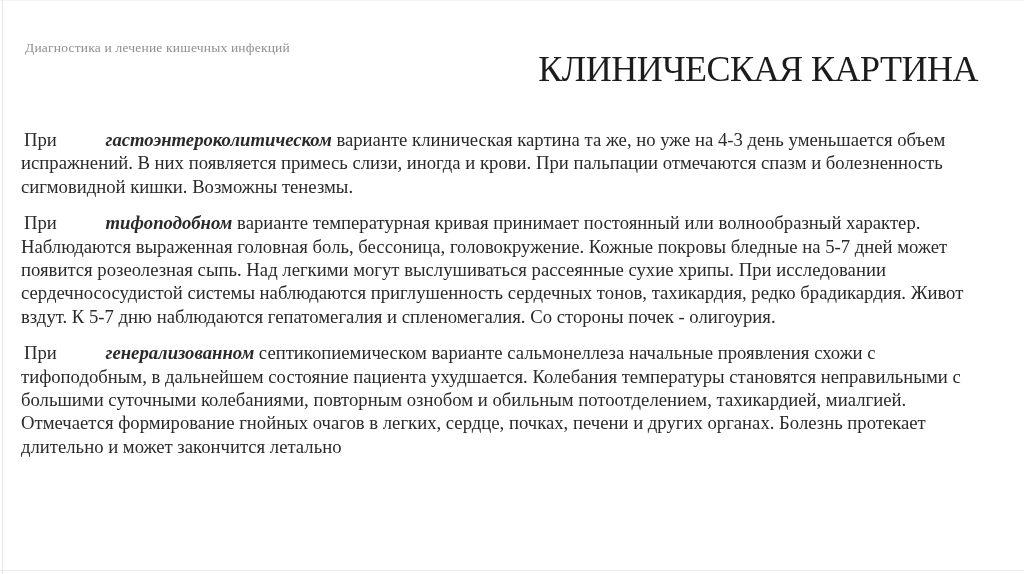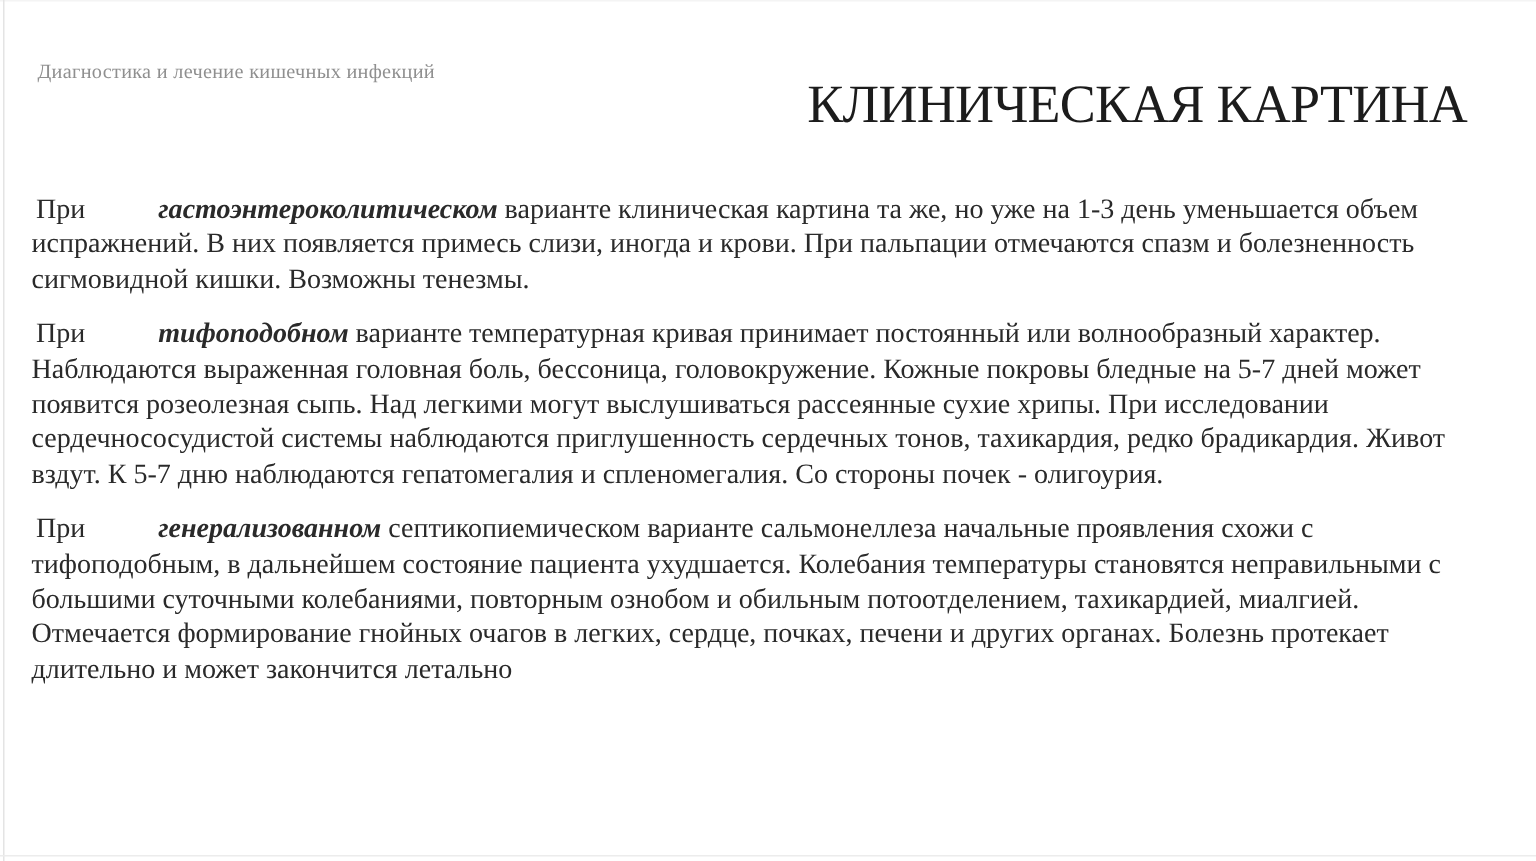--- a/index.html
+++ b/index.html
@@ -67,18 +67,18 @@
 <div class="slide">
   <div class="edge-top"></div>
   <div class="edge-left"></div>
   <div class="edge-bottom"></div>
 
   <div class="header-note">Диагностика и лечение кишечных инфекций</div>
 
   <h1 class="slide-title">КЛИНИЧЕСКАЯ КАРТИНА</h1>
 
   <div class="slide-body">
-      <p class="para"><span>При </span><span class="em">гастоэнтероколитическом</span><span> варианте клиническая картина та же, но уже на 1-3 день уменьшается объем испражнений. В них появляется примесь слизи, иногда и крови. При пальпации отмечаются спазм и болезненность сигмовидной кишки. Возможны тенезмы.</span></p>
+      <p class="para"><span>При </span><span class="em">гастоэнтероколитическом</span><span> варианте клиническая картина та же, но уже на 4-3 день уменьшается объем испражнений. В них появляется примесь слизи, иногда и крови. При пальпации отмечаются спазм и болезненность сигмовидной кишки. Возможны тенезмы.</span></p>
       <p class="para"><span>При </span><span class="em">тифоподобном</span><span> варианте температурная кривая принимает постоянный или волнообразный характер. Наблюдаются выраженная головная боль, бессоница, головокружение. Кожные покровы бледные на 5-7 дней может появится розеолезная сыпь. Над легкими могут выслушиваться рассеянные сухие хрипы. При исследовании сердечнососудистой системы наблюдаются приглушенность сердечных тонов, тахикардия, редко брадикардия. Живот вздут. К 5-7 дню наблюдаются гепатомегалия и спленомегалия. Со стороны почек - олигоурия.</span></p>
       <p class="para"><span>При </span><span class="em">генерализованном</span><span> септикопиемическом варианте сальмонеллеза начальные проявления схожи с тифоподобным, в дальнейшем состояние пациента ухудшается. Колебания температуры становятся неправильными с большими суточными колебаниями, повторным ознобом и обильным потоотделением, тахикардией, миалгией.
 Отмечается формирование гнойных очагов в легких, сердце, почках, печени и других органах. Болезнь протекает длительно и может закончится летально</span></p>
     </div>
 </div>
 
 </body></html>

